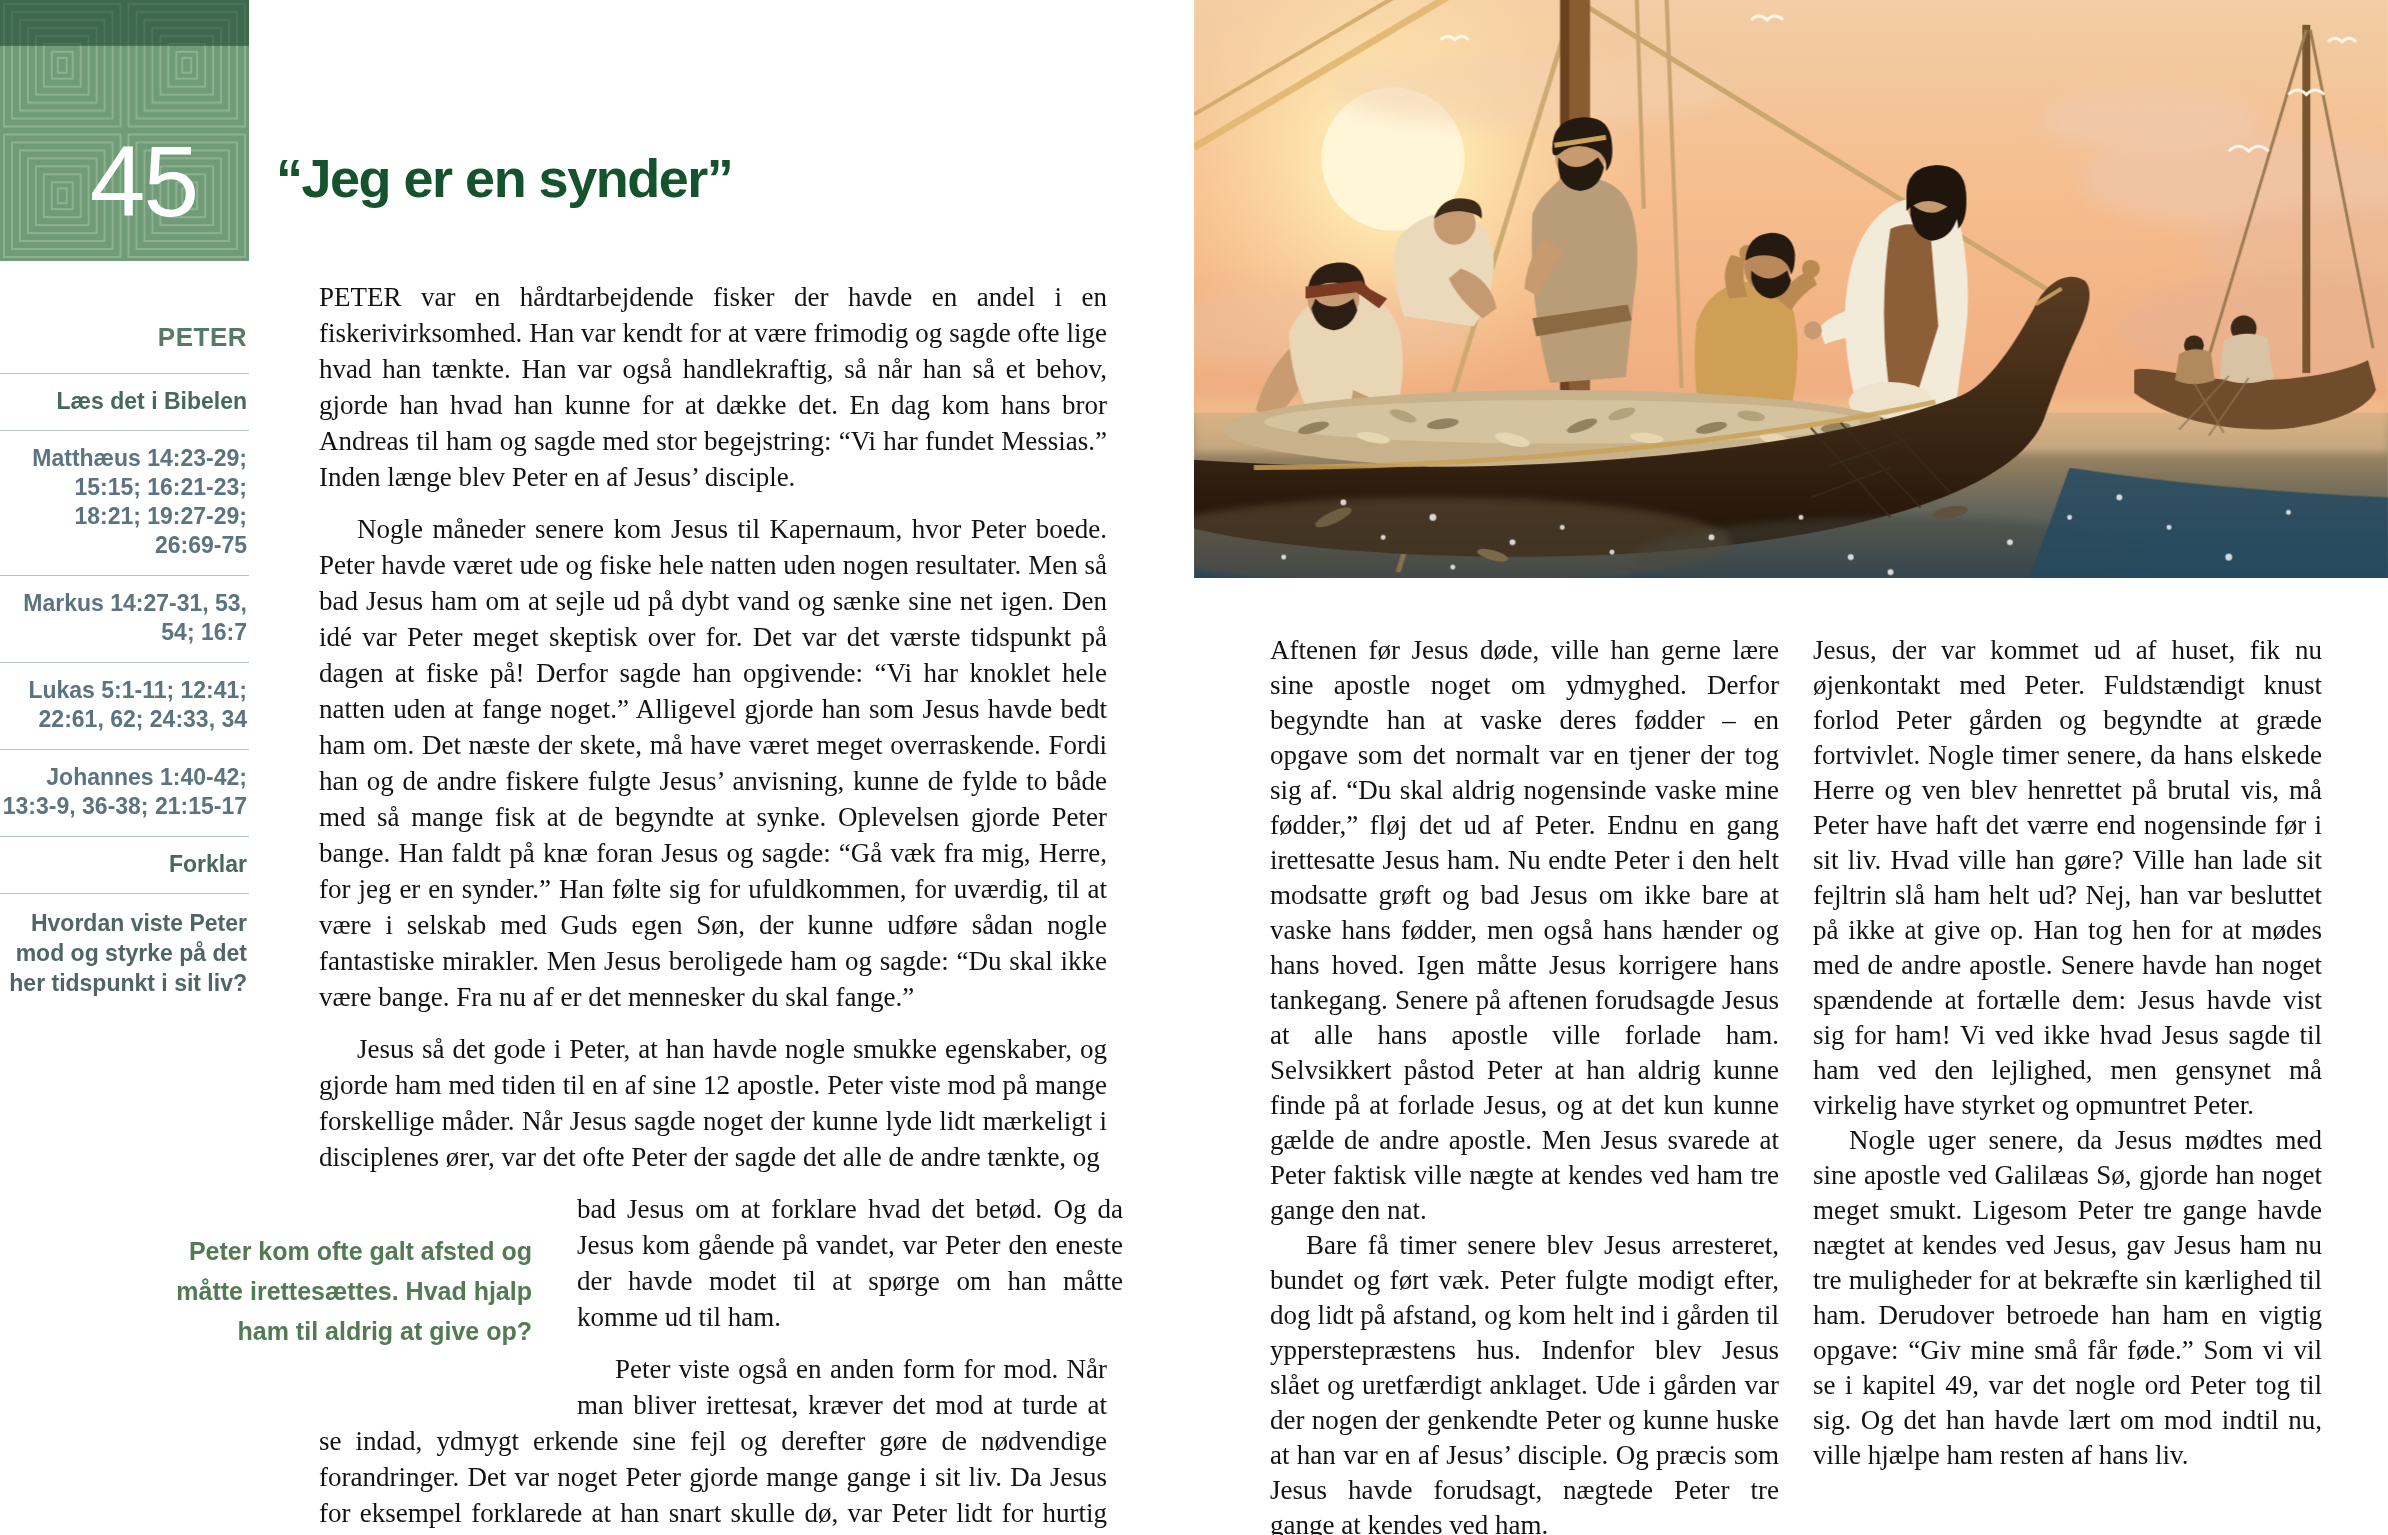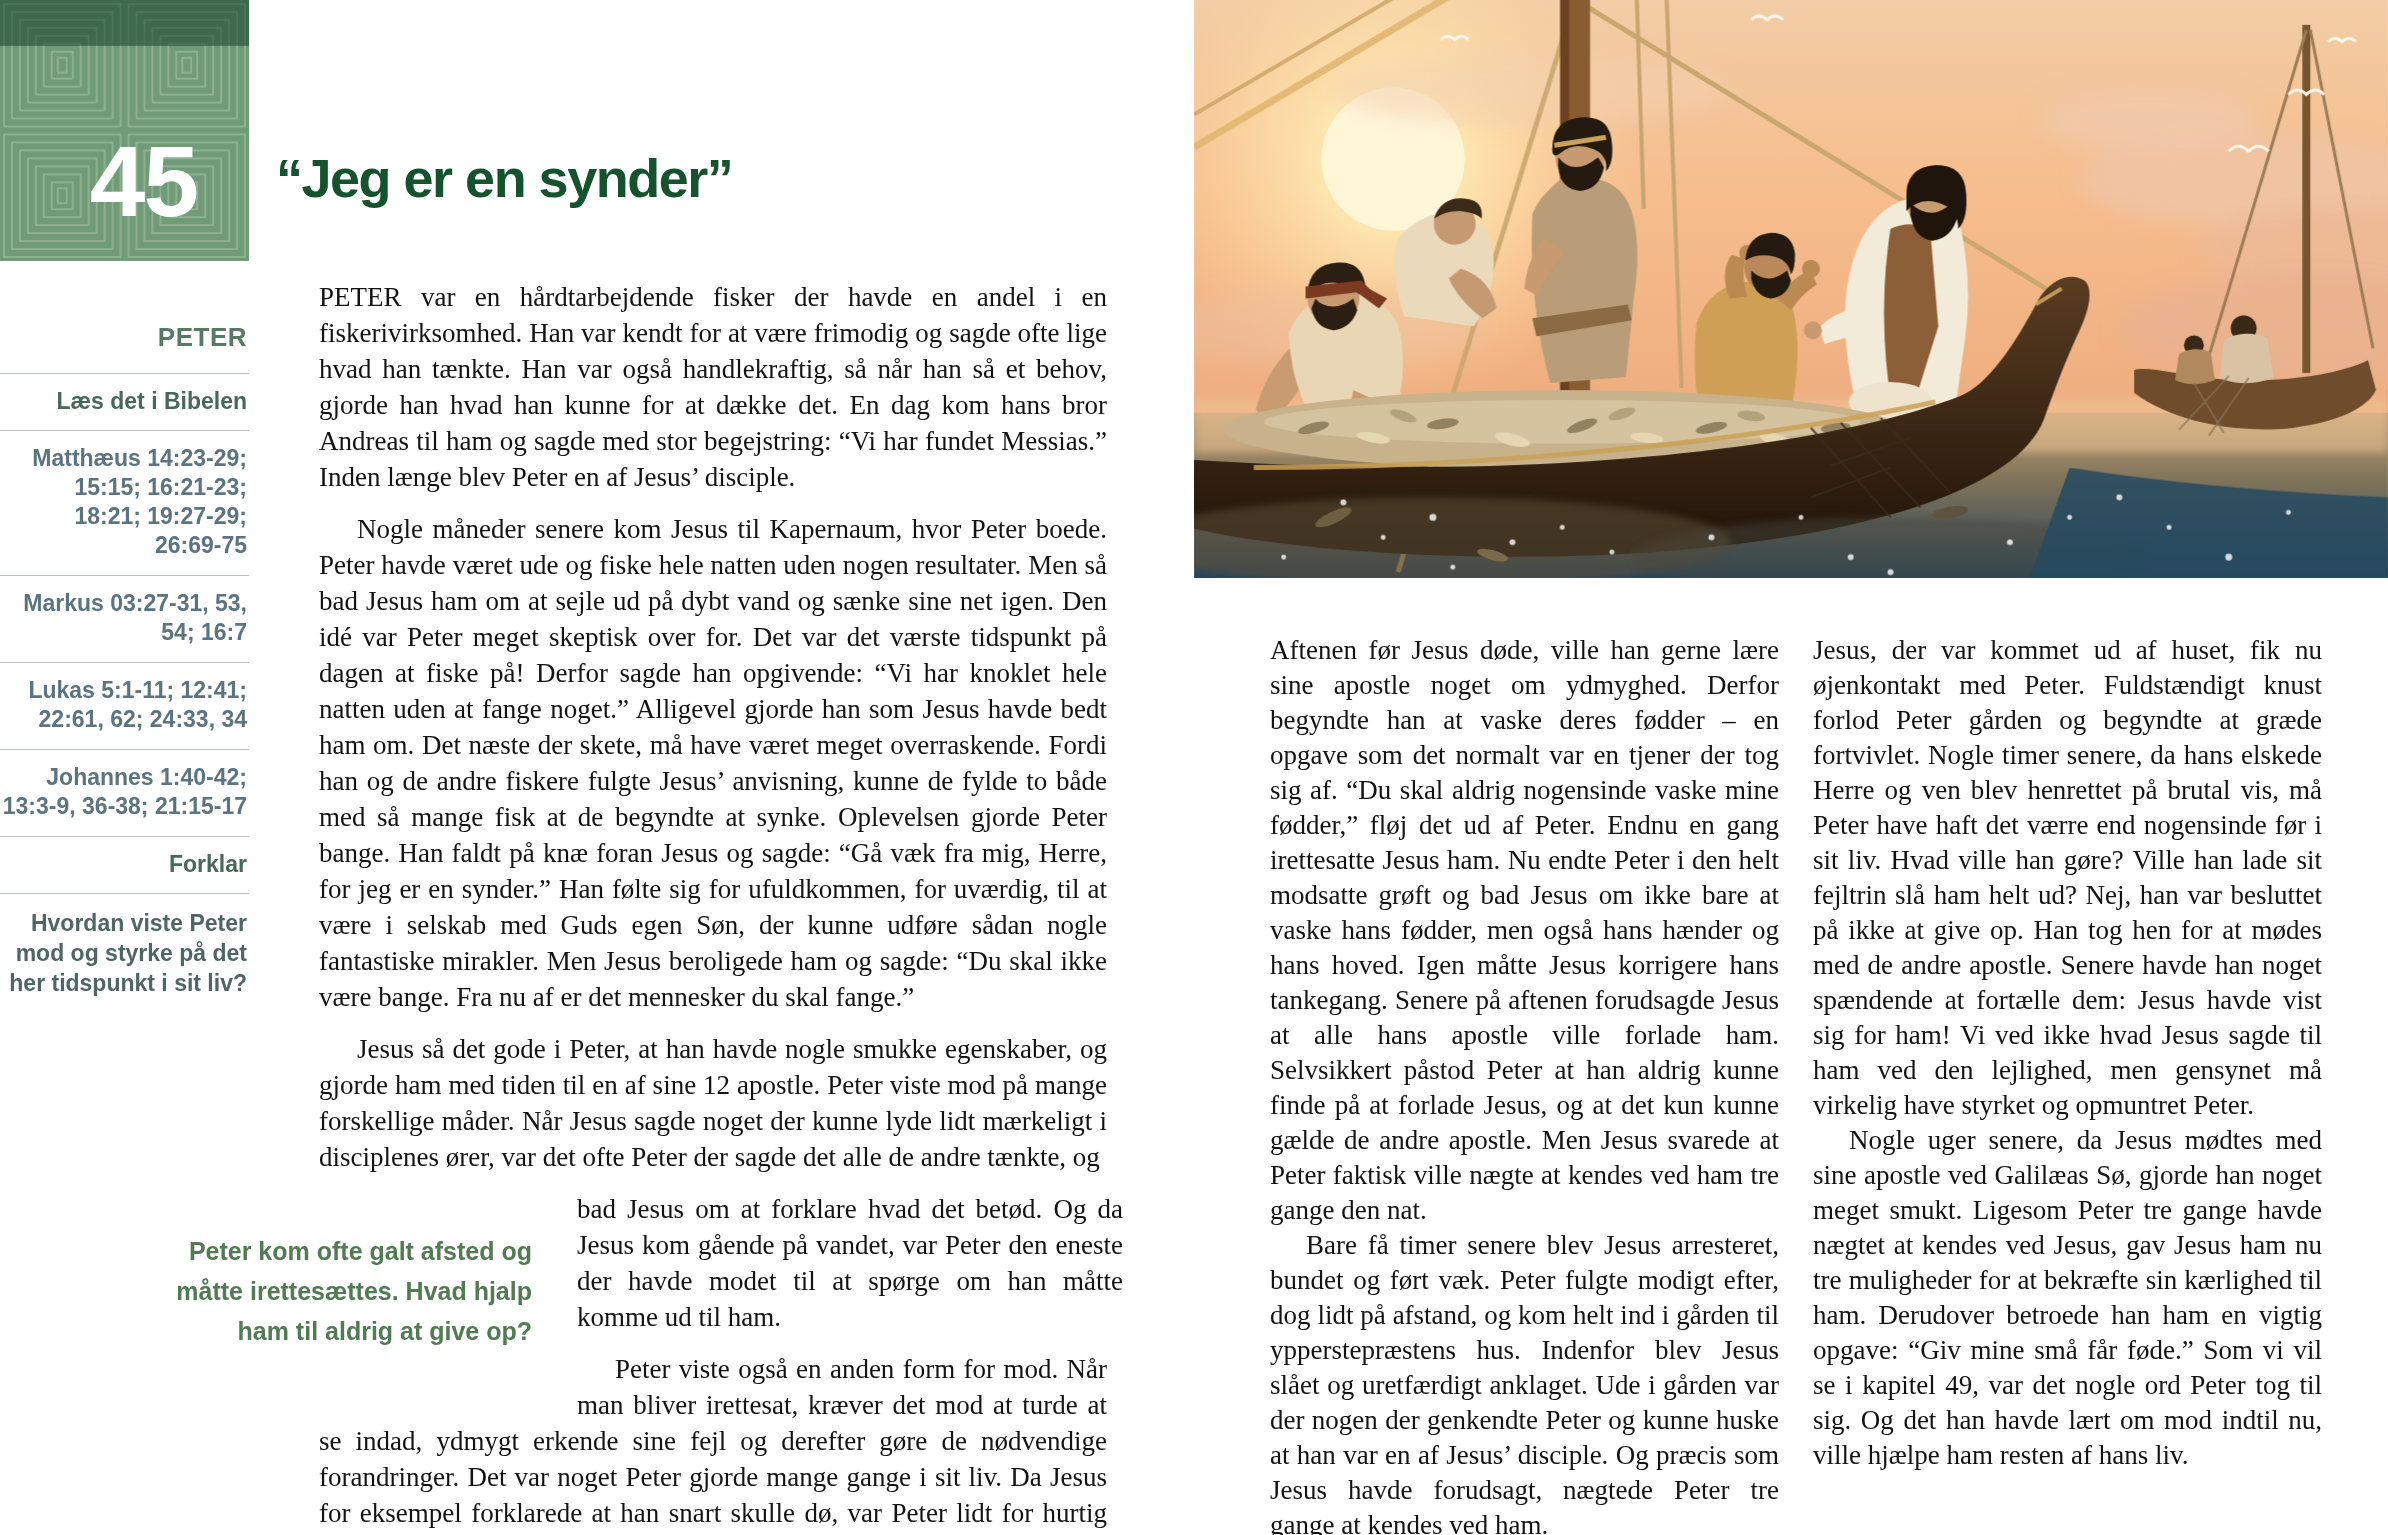--- a/index.html
+++ b/index.html
@@ -5,21 +5,21 @@
   html,body{margin:0;padding:0;}
   body{
     width:2388px;height:1535px;position:relative;background:#ffffff;
     font-family:"Liberation Sans",sans-serif;overflow:hidden;
   }
   
   .chapter-badge{position:absolute;left:0;top:0;width:249px;height:261px;}
   .chapter-badge svg{display:block;}
   .chapter-number{
     position:absolute;right:52px;bottom:30px;color:#ffffff;
-    font-size:100px;font-weight:bold;line-height:1;letter-spacing:-2px;
+    font-size:100px;font-weight:normal;line-height:1;letter-spacing:-2px;
   }
   .sidebar-col{position:absolute;left:0;top:261px;width:249px;text-align:right;}
   .sidebar-col > div + div{border-top:1px solid #b5c4bc;}
   .sb-book{padding:22px 2px 20px;font-size:26px;font-weight:bold;color:#567a63;letter-spacing:0.5px;margin-top:39px;}
   .sb-label{padding:14px 2px 15px;font-size:23px;font-weight:bold;color:#47695c;}
   .sb-ref{padding:13px 2px 15px;font-size:23px;font-weight:bold;color:#5b7480;line-height:29px;}
   .sb-question{padding:14px 2px 16px;font-size:23px;font-weight:bold;color:#4f6664;line-height:30px;}
   
   .page-title{
     position:absolute;left:276px;top:147px;margin:0;
@@ -73,21 +73,21 @@
       <rect width="250" height="262" fill="url(#maze)"></rect>
       <rect width="250" height="46" fill="#17402c" opacity="0.55"></rect>
     </svg>
     <div class="chapter-number">45</div>
   </div>
 
   <nav class="sidebar-col">
     <div class="sb-book">PETER</div>
     <div class="sb-label">Læs det i Bibelen</div>
     <div class="sb-ref">Matthæus 14:23-29; 15:15; 16:21-23; 18:21; 19:27-29; 26:69-75</div>
-    <div class="sb-ref">Markus 03:27-31, 53, 54; 16:7</div>
+    <div class="sb-ref">Markus 14:27-31, 53, 54; 16:7</div>
     <div class="sb-ref">Lukas 5:1-11; 12:41; 22:61, 62; 24:33, 34</div>
     <div class="sb-ref">Johannes 1:40-42; 13:3-9, 36-38; 21:15-17</div>
     <div class="sb-label">Forklar</div>
     <div class="sb-question">Hvordan viste Peter mod og styrke på det her tidspunkt i sit liv?</div>
   </nav>
 </aside>
 
 <main>
   <h1 class="page-title">“Jeg er en synder”</h1>
   <section class="main-col">

